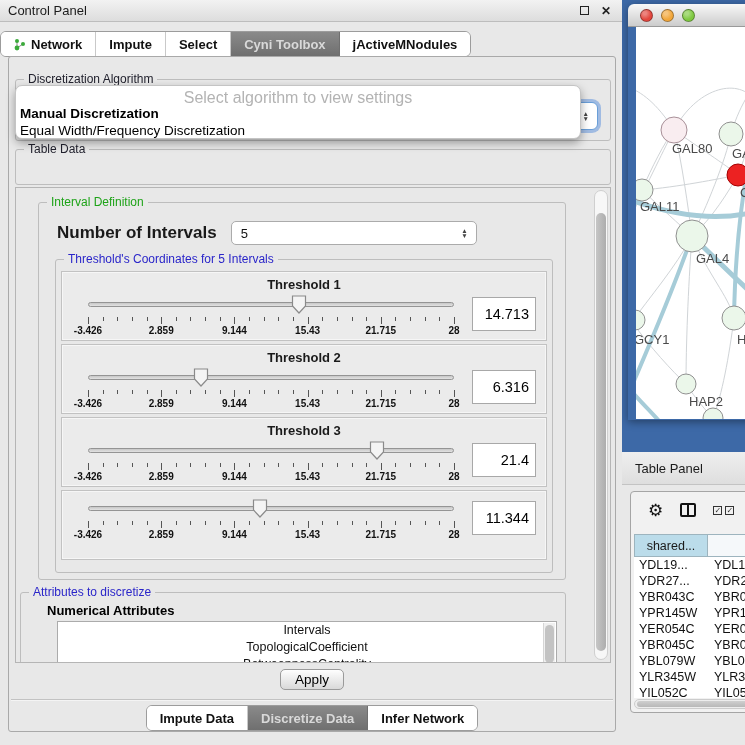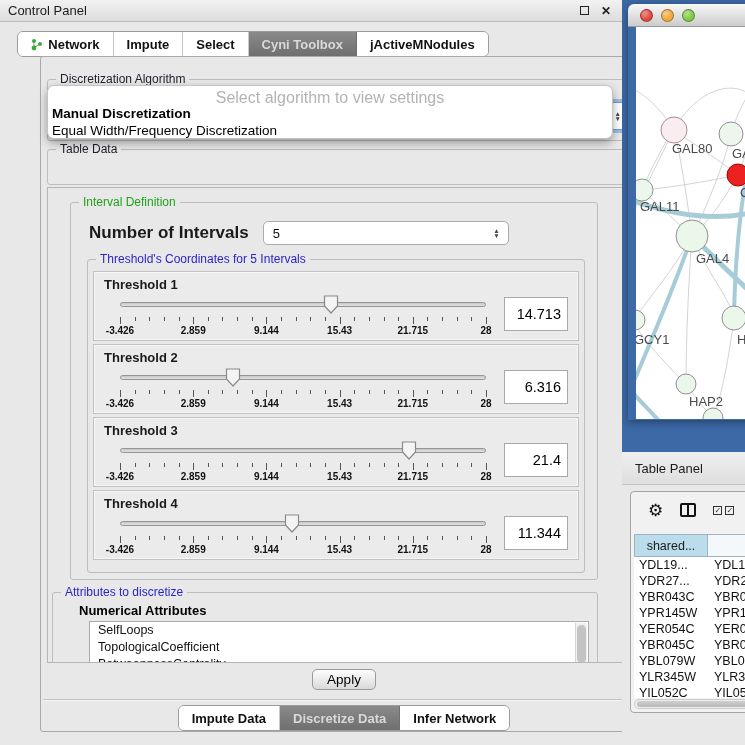--- a/index.html
+++ b/index.html
@@ -7,28 +7,28 @@
   body { font-family:"Liberation Sans", sans-serif; background:#E8E8E8; position:relative; font-size:13px; color:#1a1a1a; }
 
   
   .cp { position:absolute; left:0; top:0; width:622px; height:745px; background:#E8E8E8; }
   .cp-titlebar { position:absolute; left:0; top:0; width:100%; height:22px; background:linear-gradient(#F2F2F2,#DDDDDD); border-bottom:1px solid #BDBDBD; display:flex; align-items:center; padding:0 8px; }
   .cp-title { font-size:13px; color:#1c1c1c; flex:1; }
   .winbtn { width:16px; text-align:center; font-size:12px; font-weight:bold; color:#222; cursor:default; margin-left:6px; }
   .float-glyph { display:inline-block; width:9px; height:9px; border:1.6px solid #222; }
 
   
-  .top-tabs { position:absolute; top:31px; left:0; width:506px; display:flex; justify-content:center; }
+  .top-tabs { position:absolute; top:31px; left:0; width:506px; display:flex; justify-content:flex-start; }
   .tabgroup { display:flex; background:#FFFFFF; border:1px solid #9C9C9C; border-radius:6px; overflow:hidden; height:26px; }
   .tab { display:flex; align-items:center; gap:5px; padding:0 13px; font-size:13px; font-weight:600; color:#111; background:#FFF; border-right:1px solid #C9C9C9; cursor:default; }
   .tab:last-child { border-right:none; }
   .tab.sel { background:linear-gradient(#8A8A8A,#6F6F6F); color:#D9D9D9; border-right:1px solid #6F6F6F; }
 
   
-  .outer { position:absolute; left:8px; top:56px; width:608px; height:676px; border:1px solid #A9A9A9; border-radius:3px; background:#E8E8E8;margin-left:32px; }
+  .outer { position:absolute; left:8px; top:56px; width:608px; height:676px; border:1px solid #A9A9A9; border-radius:3px; background:#E8E8E8; }
 
   .tgroup { position:absolute; border:1px solid #BDBDBD; border-radius:3px; }
   .tlabel { position:absolute; top:-8px; left:8px; background:#E8E8E8; padding:0 4px; font-size:12px; white-space:nowrap; }
   .lbl-dark  { color:#22222e; }
   .lbl-green { color:#1EA318; }
   .lbl-blue  { color:#2A25C9; }
 
   
   .algo-group { left:6px; top:22px; width:596px; height:62px; }
   .algo-combo { position:absolute; left:8px; right:12px; top:22px; height:28px; background:#FFF; border:1px solid #6A9FD8; border-radius:6px; box-shadow:0 0 0 3px rgba(100,150,220,.55); }
@@ -39,21 +39,21 @@
   .popup-item { padding:1px 4px; font-size:13.5px; color:#000; height:17px; white-space:nowrap; }
   .popup-item.bold { font-weight:bold; }
 
   
   .tabledata-group { left:6px; top:92px; width:596px; height:36px; }
   .combo { position:relative; background:#FFF; border:1px solid #ABABAB; border-radius:5px; display:flex; align-items:center; padding:0 24px 0 9px; font-size:13px; color:#111; }
   .stepper { position:absolute; right:8px; top:50%; transform:translateY(-50%); display:flex; flex-direction:column; align-items:center; font-size:6.5px; color:#444; line-height:5px; }
   .tabledata-combo { position:absolute; left:8px; right:8px; top:6px; height:25px; }
 
   
-  .scrollpane { position:absolute; left:6px; top:130px; width:596px; height:476px; border:1px solid #B5B5B5; background:#E8E8E8; overflow:hidden; }
+  .scrollpane { position:absolute; left:6px; top:130px; width:596px; height:476px; border:1px solid #B5B5B5; background:#E8E8E8; overflow:hidden;text-align:center; }
   .vsb { position:absolute; right:2px; top:2px; bottom:2px; width:14px; background:#F7F7F7; border:1px solid #CFCFCF; border-radius:8px; }
   .vsb-thumb { position:absolute; left:1px; right:1px; top:22px; bottom:8px; background:linear-gradient(90deg,#C6C6C6,#ADADAD); border-radius:7px; }
 
   .interval-group { left:22px; top:14px; width:528px; height:378px; }
   .noi-row { position:absolute; left:18px; top:18px; display:flex; align-items:center; }
   .noi-label { font-weight:bold; font-size:17px; margin-right:14px; }
   .noi-combo { width:246px; height:24px; }
   .thresh-group { position:absolute; left:16px; top:56px; right:12px; bottom:6px; }
 
   .thresh-box { position:relative; margin:3px 5px; height:70px; background:#EBEBEB; border:1px solid #C2C2C2; box-shadow:0 0 0 1px #F6F6F6 inset; padding:5px 10px; }
@@ -326,21 +326,20 @@
                       <div class="ticklabel" style="left: 40%;">9.144</div>
                       <div class="ticklabel" style="left: 60%;">15.43</div>
                       <div class="ticklabel" style="left: 80%;">21.715</div>
                       <div class="ticklabel" style="left: 100%;">28</div>
                     </div>
                   </div>
                   <div class="valuebox">21.4</div>
                 </div>
               </div>
               <div class="thresh-box">
-                <div class="thresh-label">Threshold 4</div>
                 <div class="slider-row">
                   <div class="slider">
                     <div class="track"></div>
                     <div class="handle" style="left: 47%;"><svg width="16" height="19" viewBox="0 0 16 19">
                         <path d="M1.5,1 h13 v10 l-6.5,7 l-6.5,-7 z" fill="#F4F4F4" stroke="#8A8A8A" stroke-width="1.2"></path>
                       </svg></div>
                     <div class="ticks">
                       <div class="tick major" style="left: 0%;"></div>
                       <div class="tick minor" style="left: 4%;"></div>
                       <div class="tick minor" style="left: 8%;"></div>
@@ -382,21 +381,21 @@
               </div>
             </div>
         </div>
       </div>
 
       <div class="tgroup attr-group">
         <span class="tlabel lbl-blue">Attributes to discretize</span>
         <span class="attr-title">Numerical Attributes</span>
         <div class="attr-list">
           <div id="attrItems">
-              <div class="attr-item">SelfLoops</div>
+              <div class="attr-item">Intervals</div>
               <div class="attr-item">TopologicalCoefficient</div>
               <div class="attr-item">BetweennessCentrality</div>
             </div>
           <div class="attr-vsb">
               <div class="attr-thumb"></div>
             </div>
         </div>
       </div>
 
       <div class="vsb">

